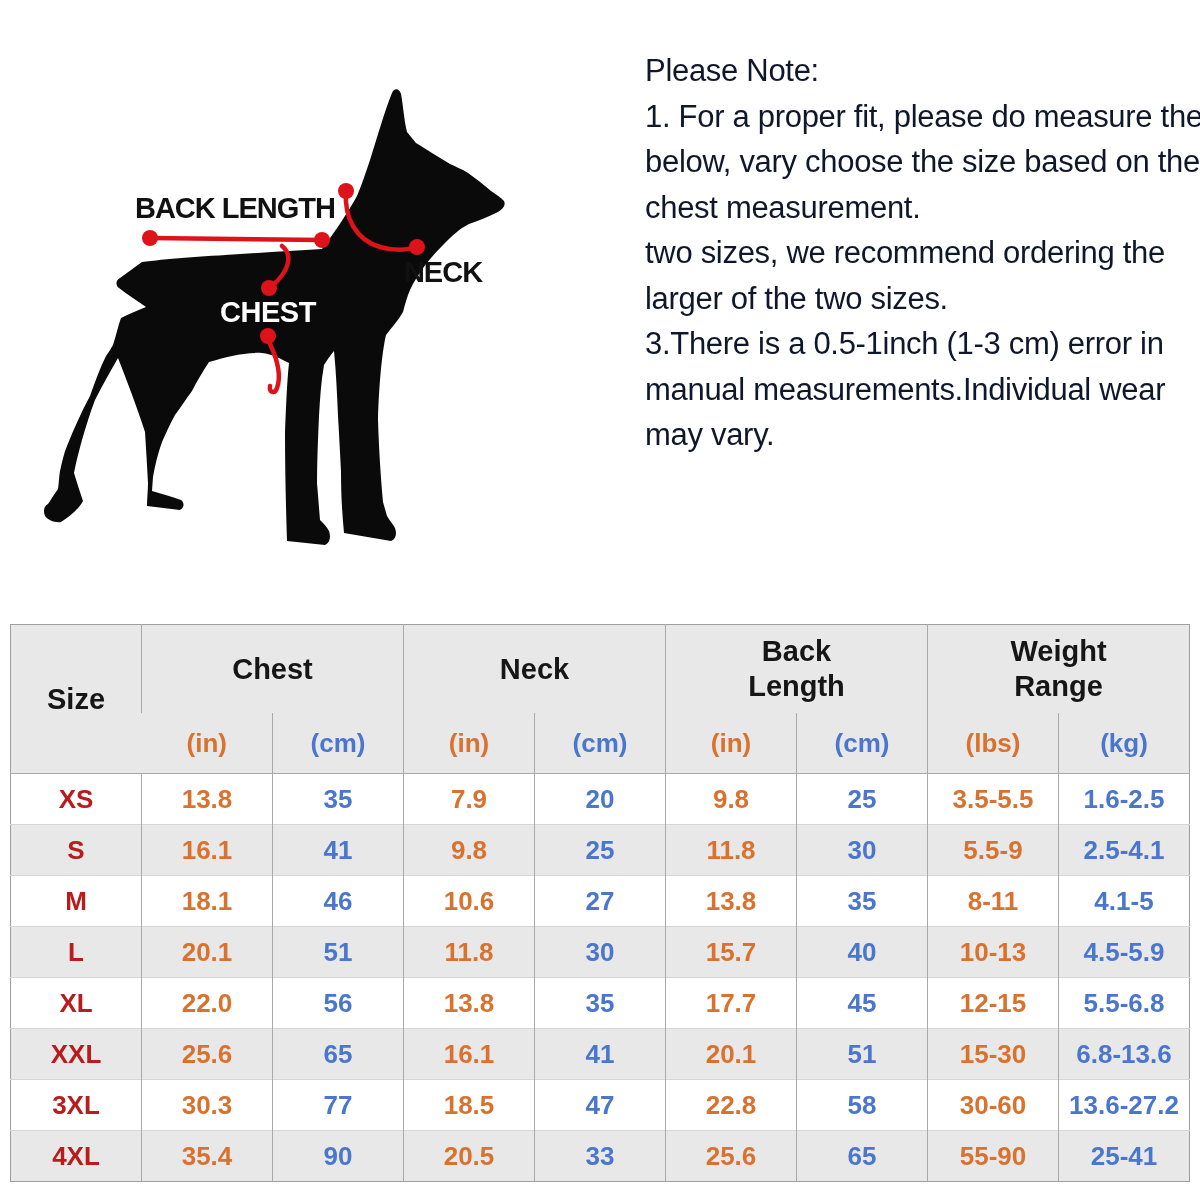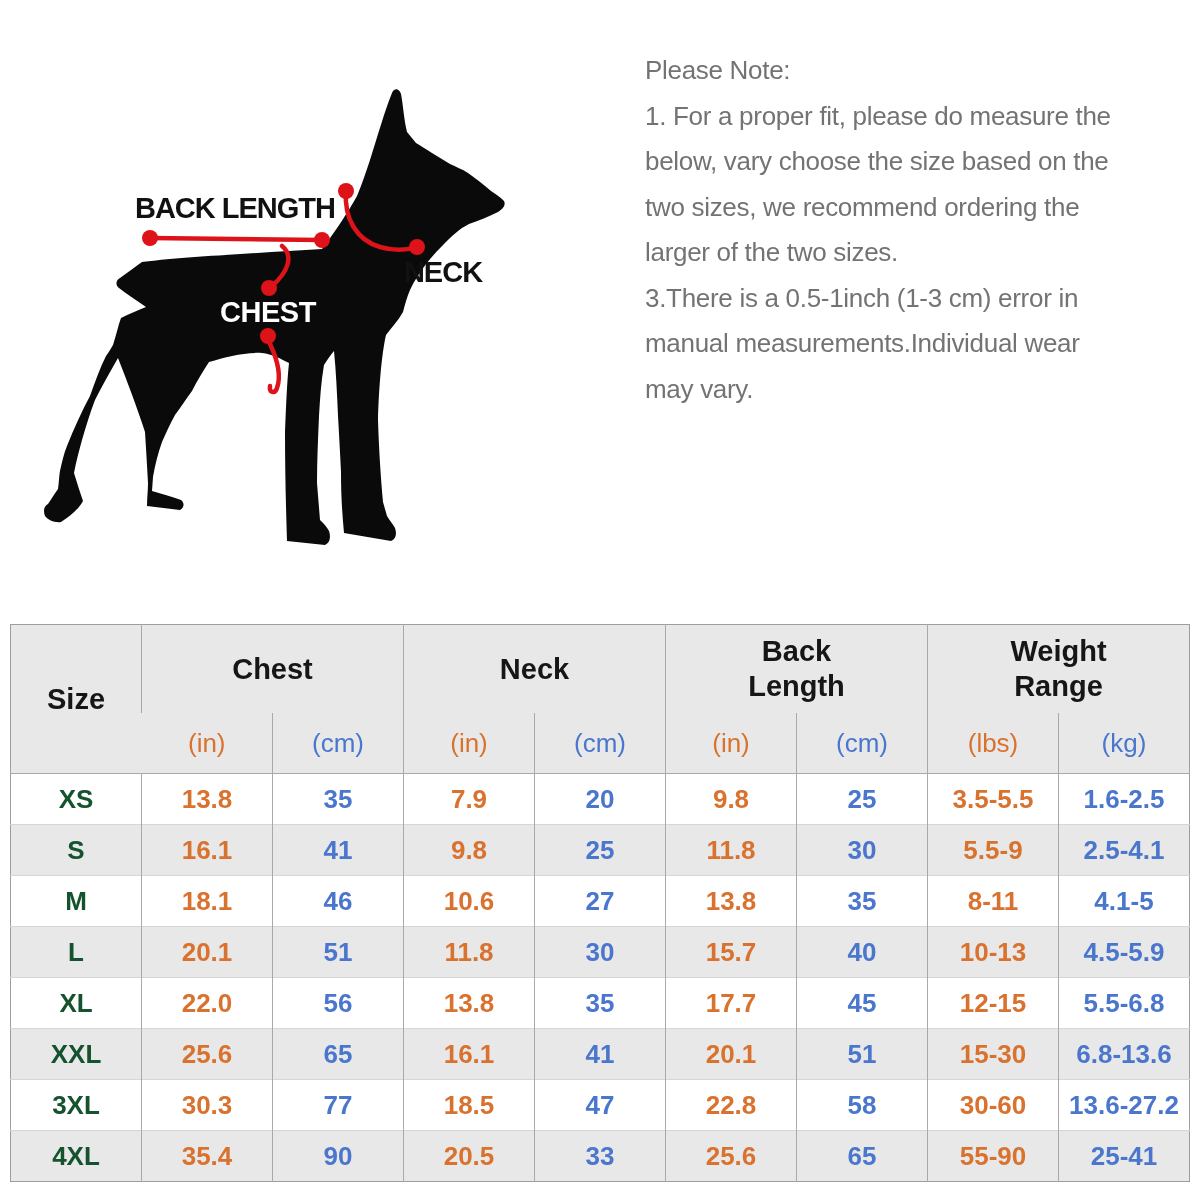--- a/index.html
+++ b/index.html
@@ -10,39 +10,39 @@
   
   .dog-svg{position:absolute;left:30px;top:60px}
   .dog-svg text{font-family:"Liberation Sans",sans-serif;font-weight:700}
   .ann{stroke:var(--annotation-red);stroke-width:4.5;fill:none;stroke-linecap:round}
   .dot{fill:var(--annotation-red)}
   .diag-label{font-size:29px;fill:#111;letter-spacing:-1px}
   .diag-label-white{font-size:29px;fill:#ffffff;letter-spacing:-0.5px}
   
   .note{
     position:absolute;left:645px;top:48px;width:540px;
-    font-size:26px;line-height:45.5px;letter-spacing:-0.3px;color:#737373;
+    font-size:31px;line-height:45.5px;letter-spacing:-0.3px;color:#0f172a;
     white-space:nowrap;
   }
   
   .size-table{
     position:absolute;left:10px;top:624px;width:1180px;
     border-collapse:collapse;table-layout:fixed;text-align:center;
     border:1px solid #9e9e9e;
   }
   .size-table th,.size-table td{border-left:1px solid var(--table-border);padding:0}
   .size-table th:first-child,.size-table td:first-child{border-left:none}
   .group-row th{height:88px;font-size:29px;font-weight:700;background:var(--header-bg);color:#161616}
   .grp-inner{display:inline-block;line-height:1.2}
   .grp-inner.narrow{width:140px}
   .corner{border-bottom:1px solid var(--table-border)}
-  .unit-row th{height:60px;font-size:26px;font-weight:400;background:var(--header-bg);border-bottom:1px solid var(--table-border)}
+  .unit-row th{height:60px;font-size:26px;font-weight:700;background:var(--header-bg);border-bottom:1px solid var(--table-border)}
   .size-table tbody td{height:50px;font-size:26px;font-weight:700;border-top:1px solid #d6d6d6}
   .size-table tbody tr:nth-child(even) td{background:var(--stripe-bg)}
-  .size-cell{color:#14532d;font-size:28px}
+  .size-cell{color:#b91c1c;font-size:28px}
   .in{color:var(--inch-value)}
   .cm{color:var(--cm-value)}
 </style>
 </head>
 <body>
 
 <svg class="dog-svg" width="580" height="540" viewBox="0 0 580 540">
   <path fill="#0a0a0a" d="
     M 112,202
     C 150,197 230,193 292,189
@@ -136,20 +136,21 @@
   </g>
   <text class="diag-label" x="205" y="158" text-anchor="middle">BACK LENGTH</text>
   <text class="diag-label-white" x="238" y="262" text-anchor="middle">CHEST</text>
   <text class="diag-label" x="413" y="222" text-anchor="middle">NECK</text>
 </svg>
 
 <div class="note">
   <div>Please Note:</div>
   <div>1. For a proper fit, please do measure the</div>
   <div>below, vary choose the size based on the</div>
+  <div>chest measurement.</div>
   <div>two sizes, we recommend ordering the</div>
   <div>larger of the two sizes.</div>
   <div>3.There is a 0.5-1inch (1-3 cm) error in</div>
   <div>manual measurements.Individual wear</div>
   <div>may vary.</div>
 </div>
 
 <table class="size-table">
   <colgroup>
     <col style="width:131px">

